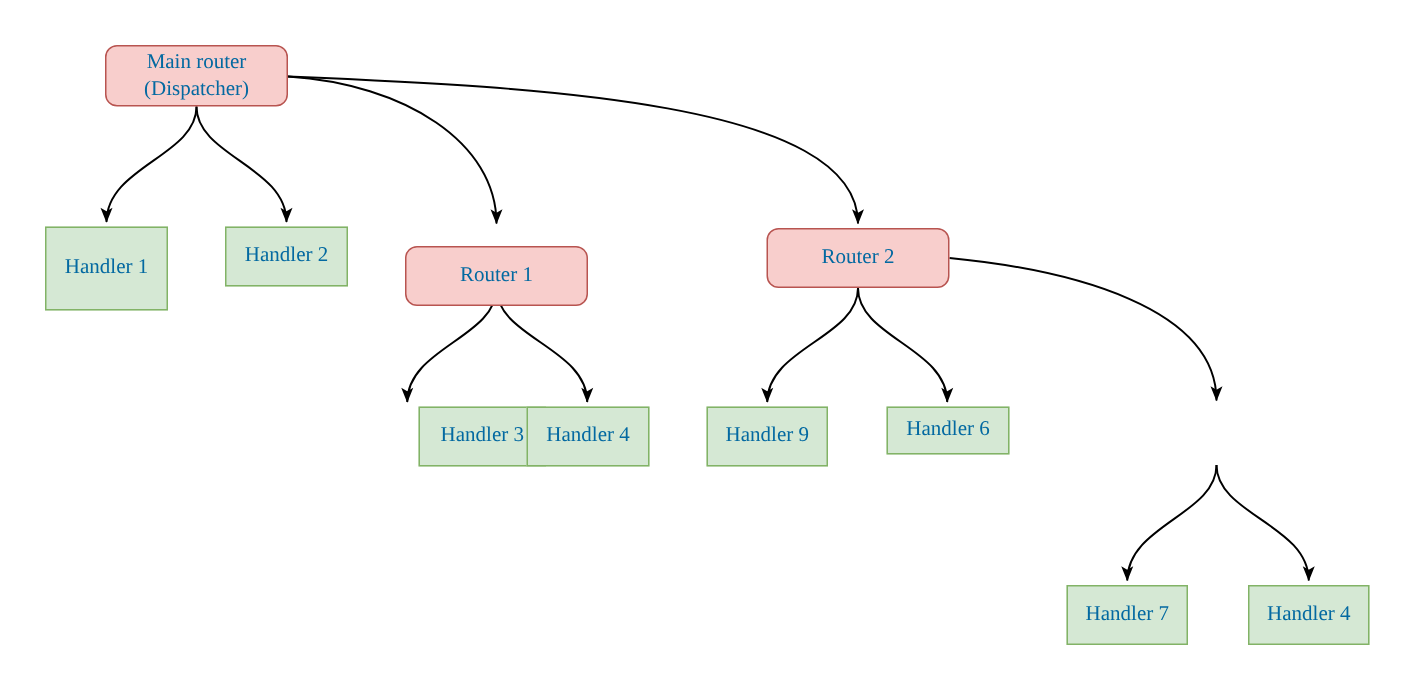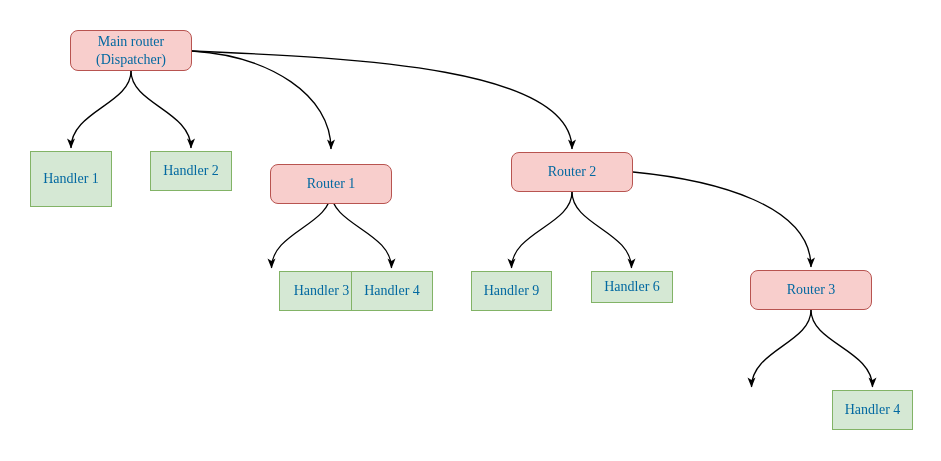--- a/index.html
+++ b/index.html
@@ -109,20 +109,20 @@
   </div>
   <div id="n-h4" class="node handler">
     <span class="label">Handler 4</span>
   </div>
   <div id="n-h5" class="node handler">
     <span class="label">Handler 9</span>
   </div>
   <div id="n-h6" class="node handler">
     <span class="label">Handler 6</span>
   </div>
-  <div id="n-r3" class="node router">
-    <span class="label">Router 3</span>
+  <div id="n-h7" class="node handler">
+    <span class="label">Handler 7</span>
   </div>
   <div id="n-h8" class="node handler">
     <span class="label">Handler 4</span>
   </div>
 
 </div>
 
 </body></html>

